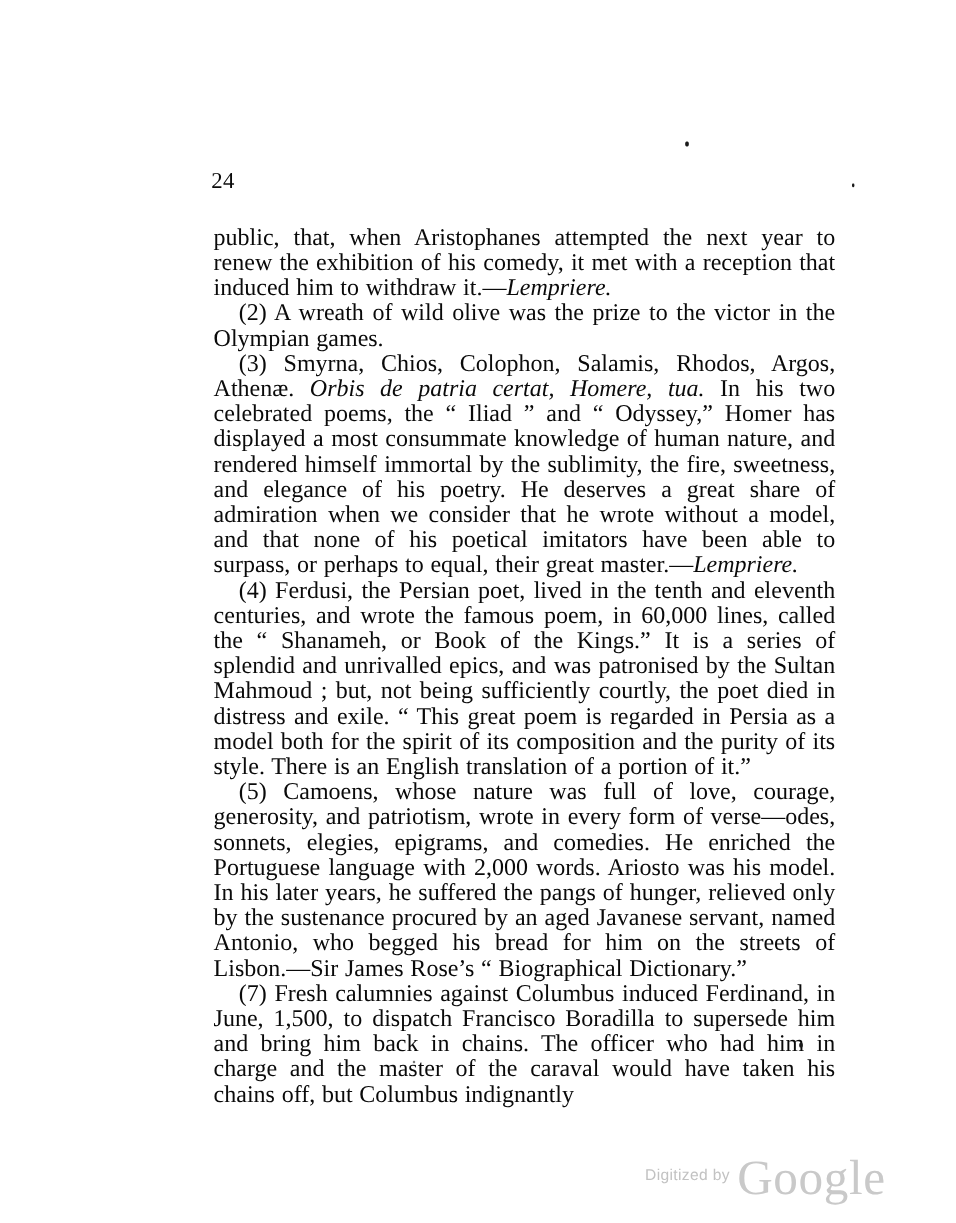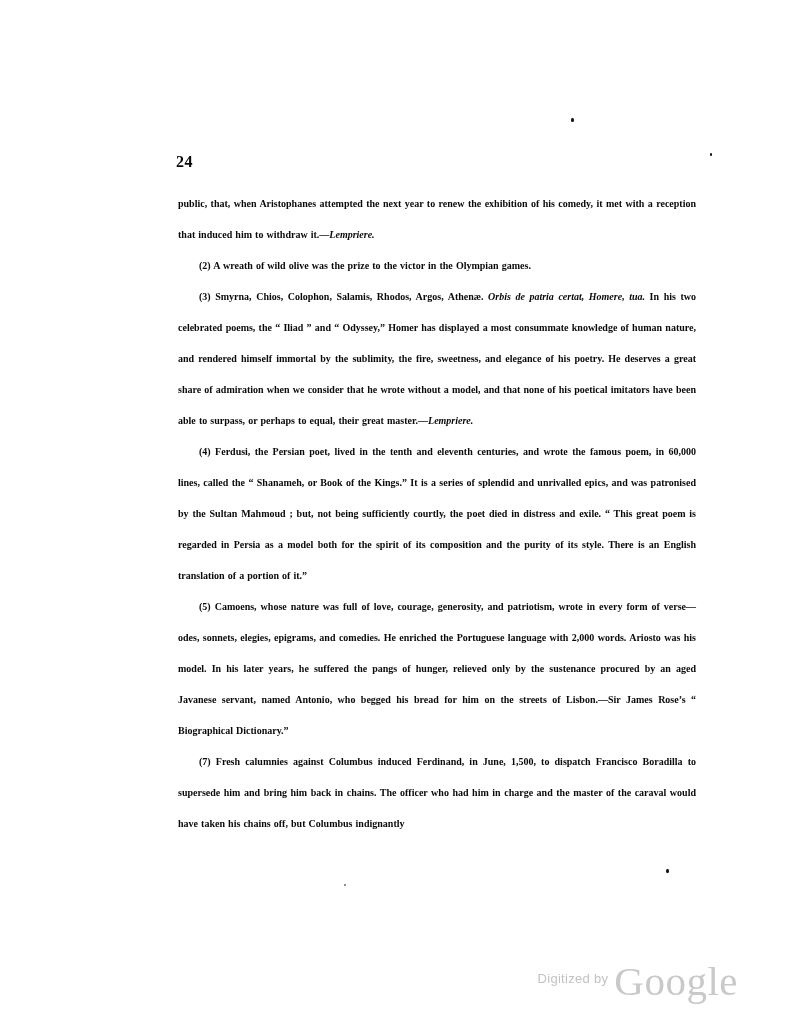--- a/index.html
+++ b/index.html
@@ -22,23 +22,23 @@
   .running-head {
     position: absolute;
     left: 176px;
     top: 141px;
     width: 520px;
     height: 24px;
   }
   .folio {
     position: absolute;
     left: 0;
-    top: 12px;
-    font-size: 16px;
-    font-weight: bold;
+    top: 0;
+    font-size: 19px;
+    font-weight: normal;
     letter-spacing: 0.4px;
   }
   .head-title {
     position: absolute;
     left: 0;
     top: 2px;
     width: 520px;
     text-align: center;
     font-size: 17px;
     font-weight: bold;
@@ -47,25 +47,25 @@
 
   
   .textblock {
     position: absolute;
     left: 178px;
     top: 188px;
     width: 518px;
   }
   .para {
     margin: 0;
-    font-size: 10px;
-    line-height: 31px;
+    font-size: 20px;
+    line-height: 21px;
     text-align: justify;
     text-align-last: left;
-    font-weight: bold;
+    font-weight: normal;
     -webkit-font-smoothing: none;
     word-spacing: 0.6px;
   }
   .para.indent {
     text-indent: 21px;
   }
   .para i {
     font-style: italic;
   }
 

